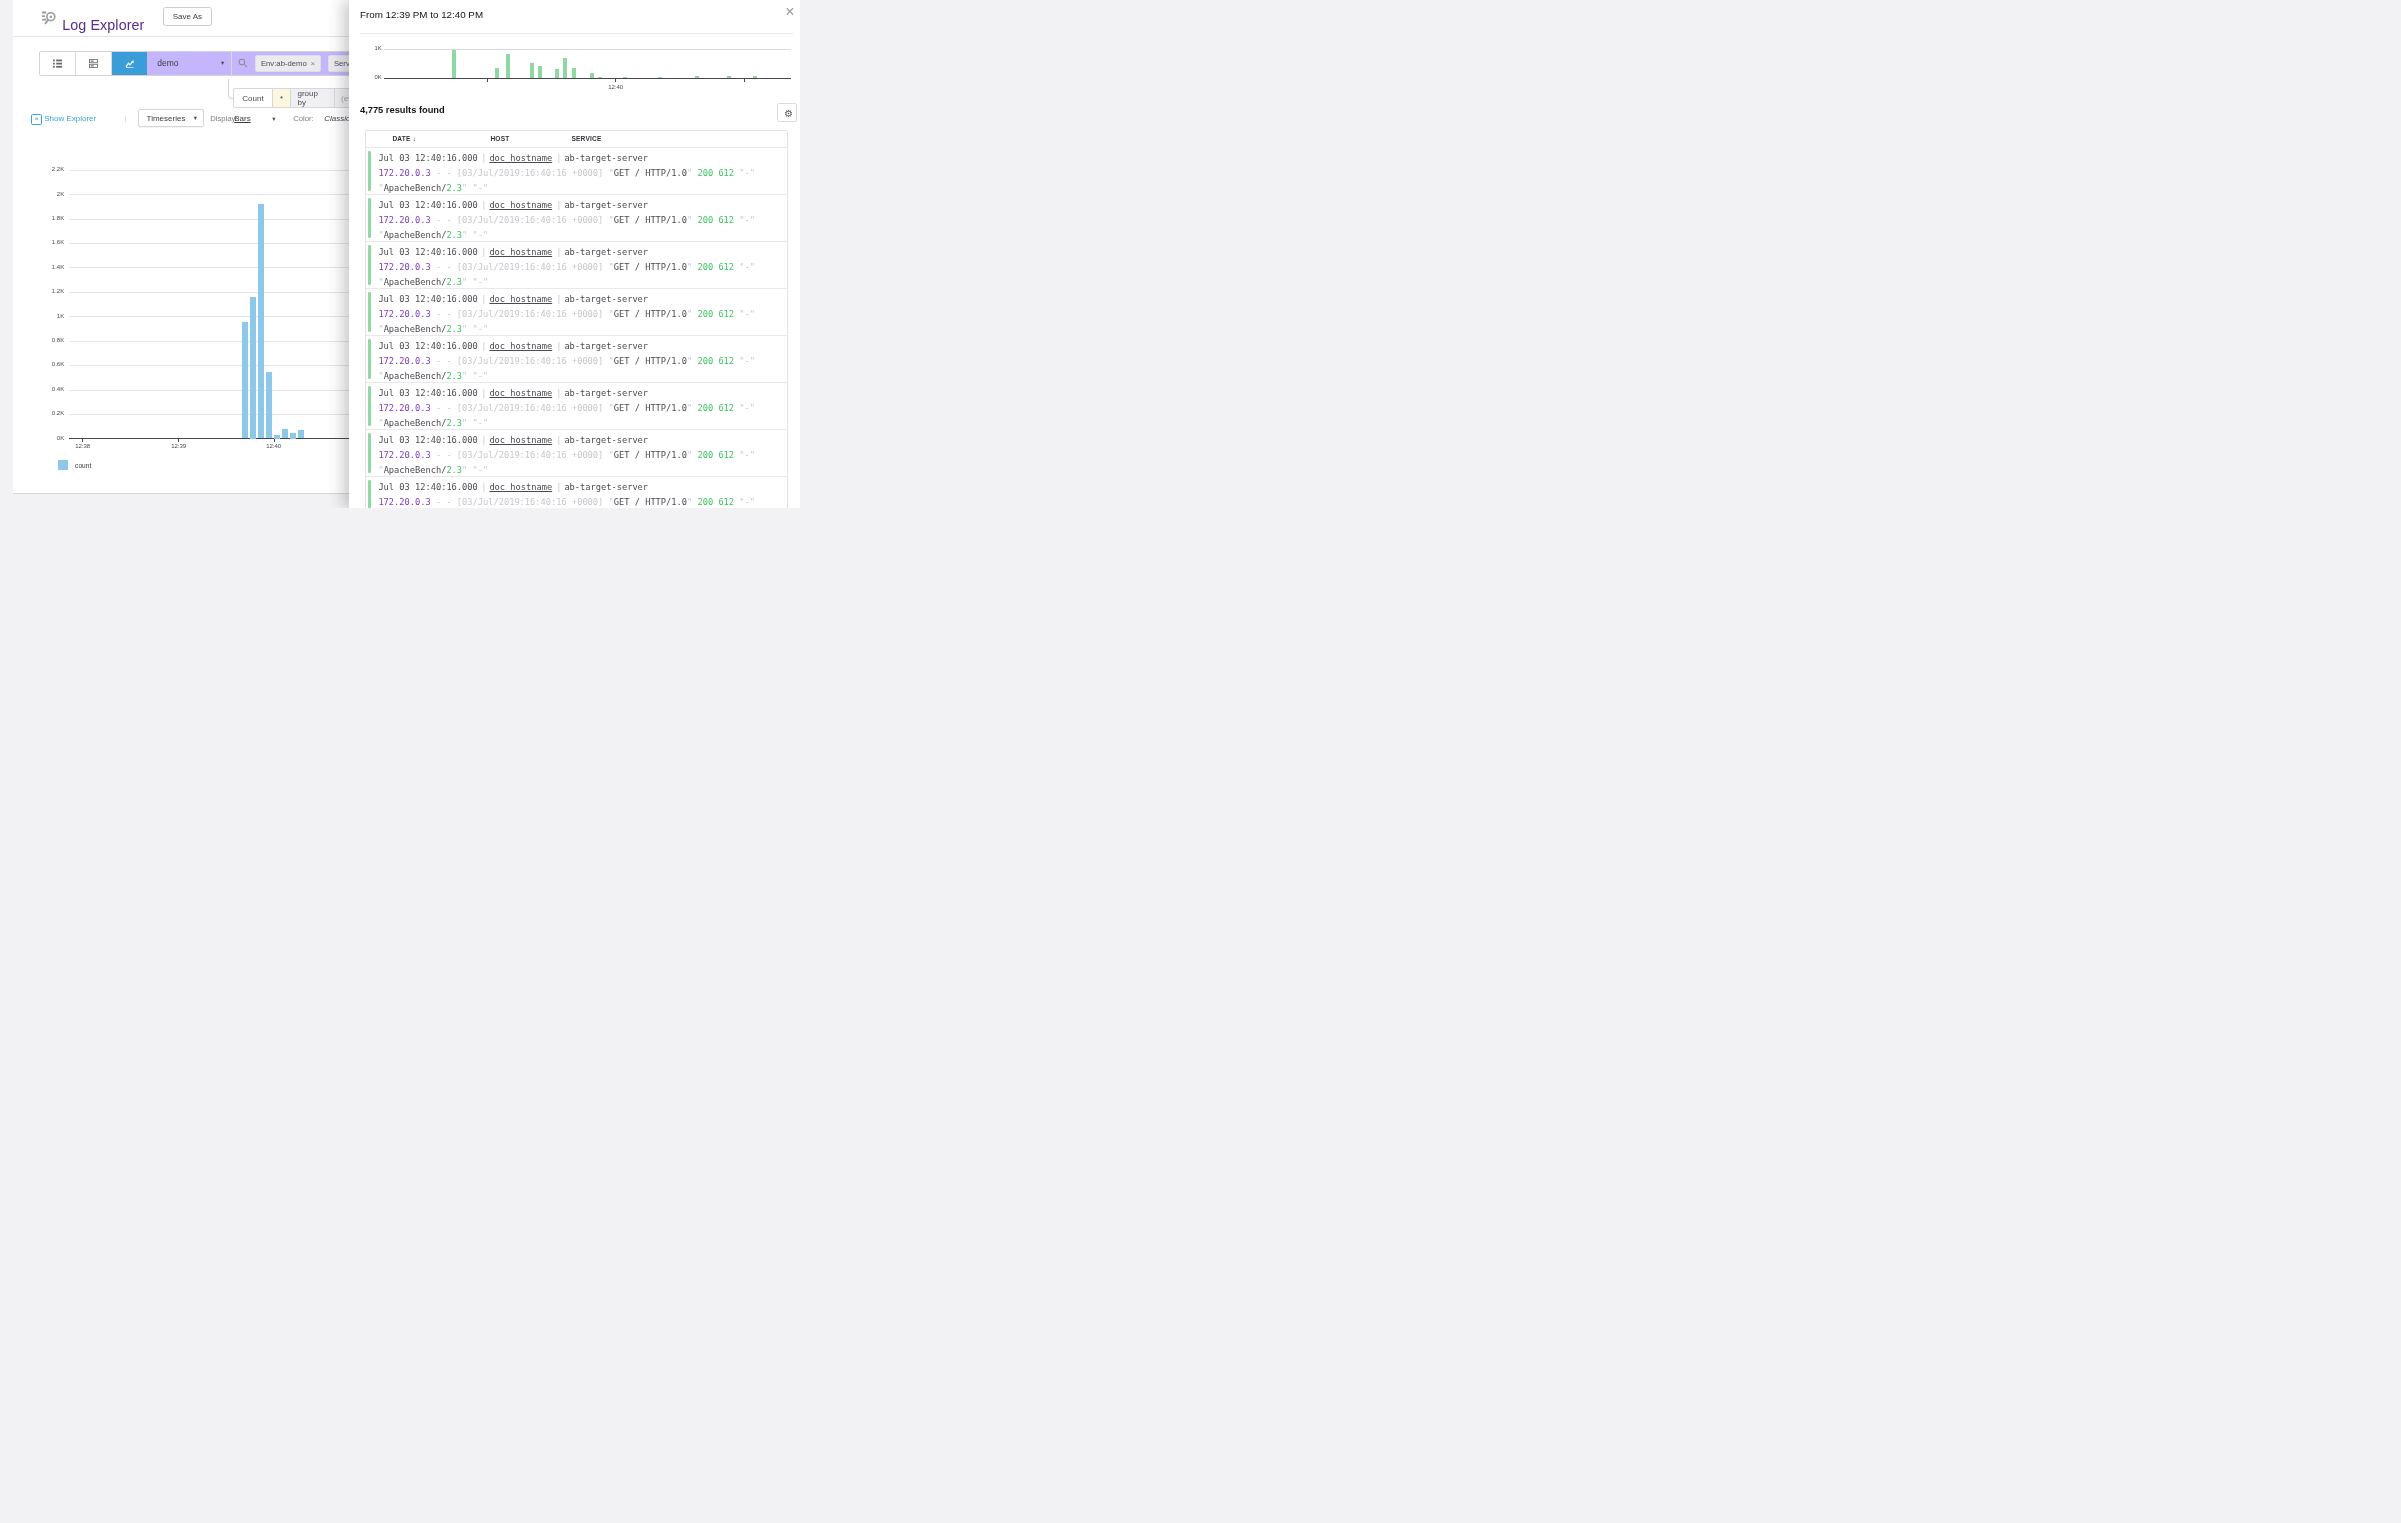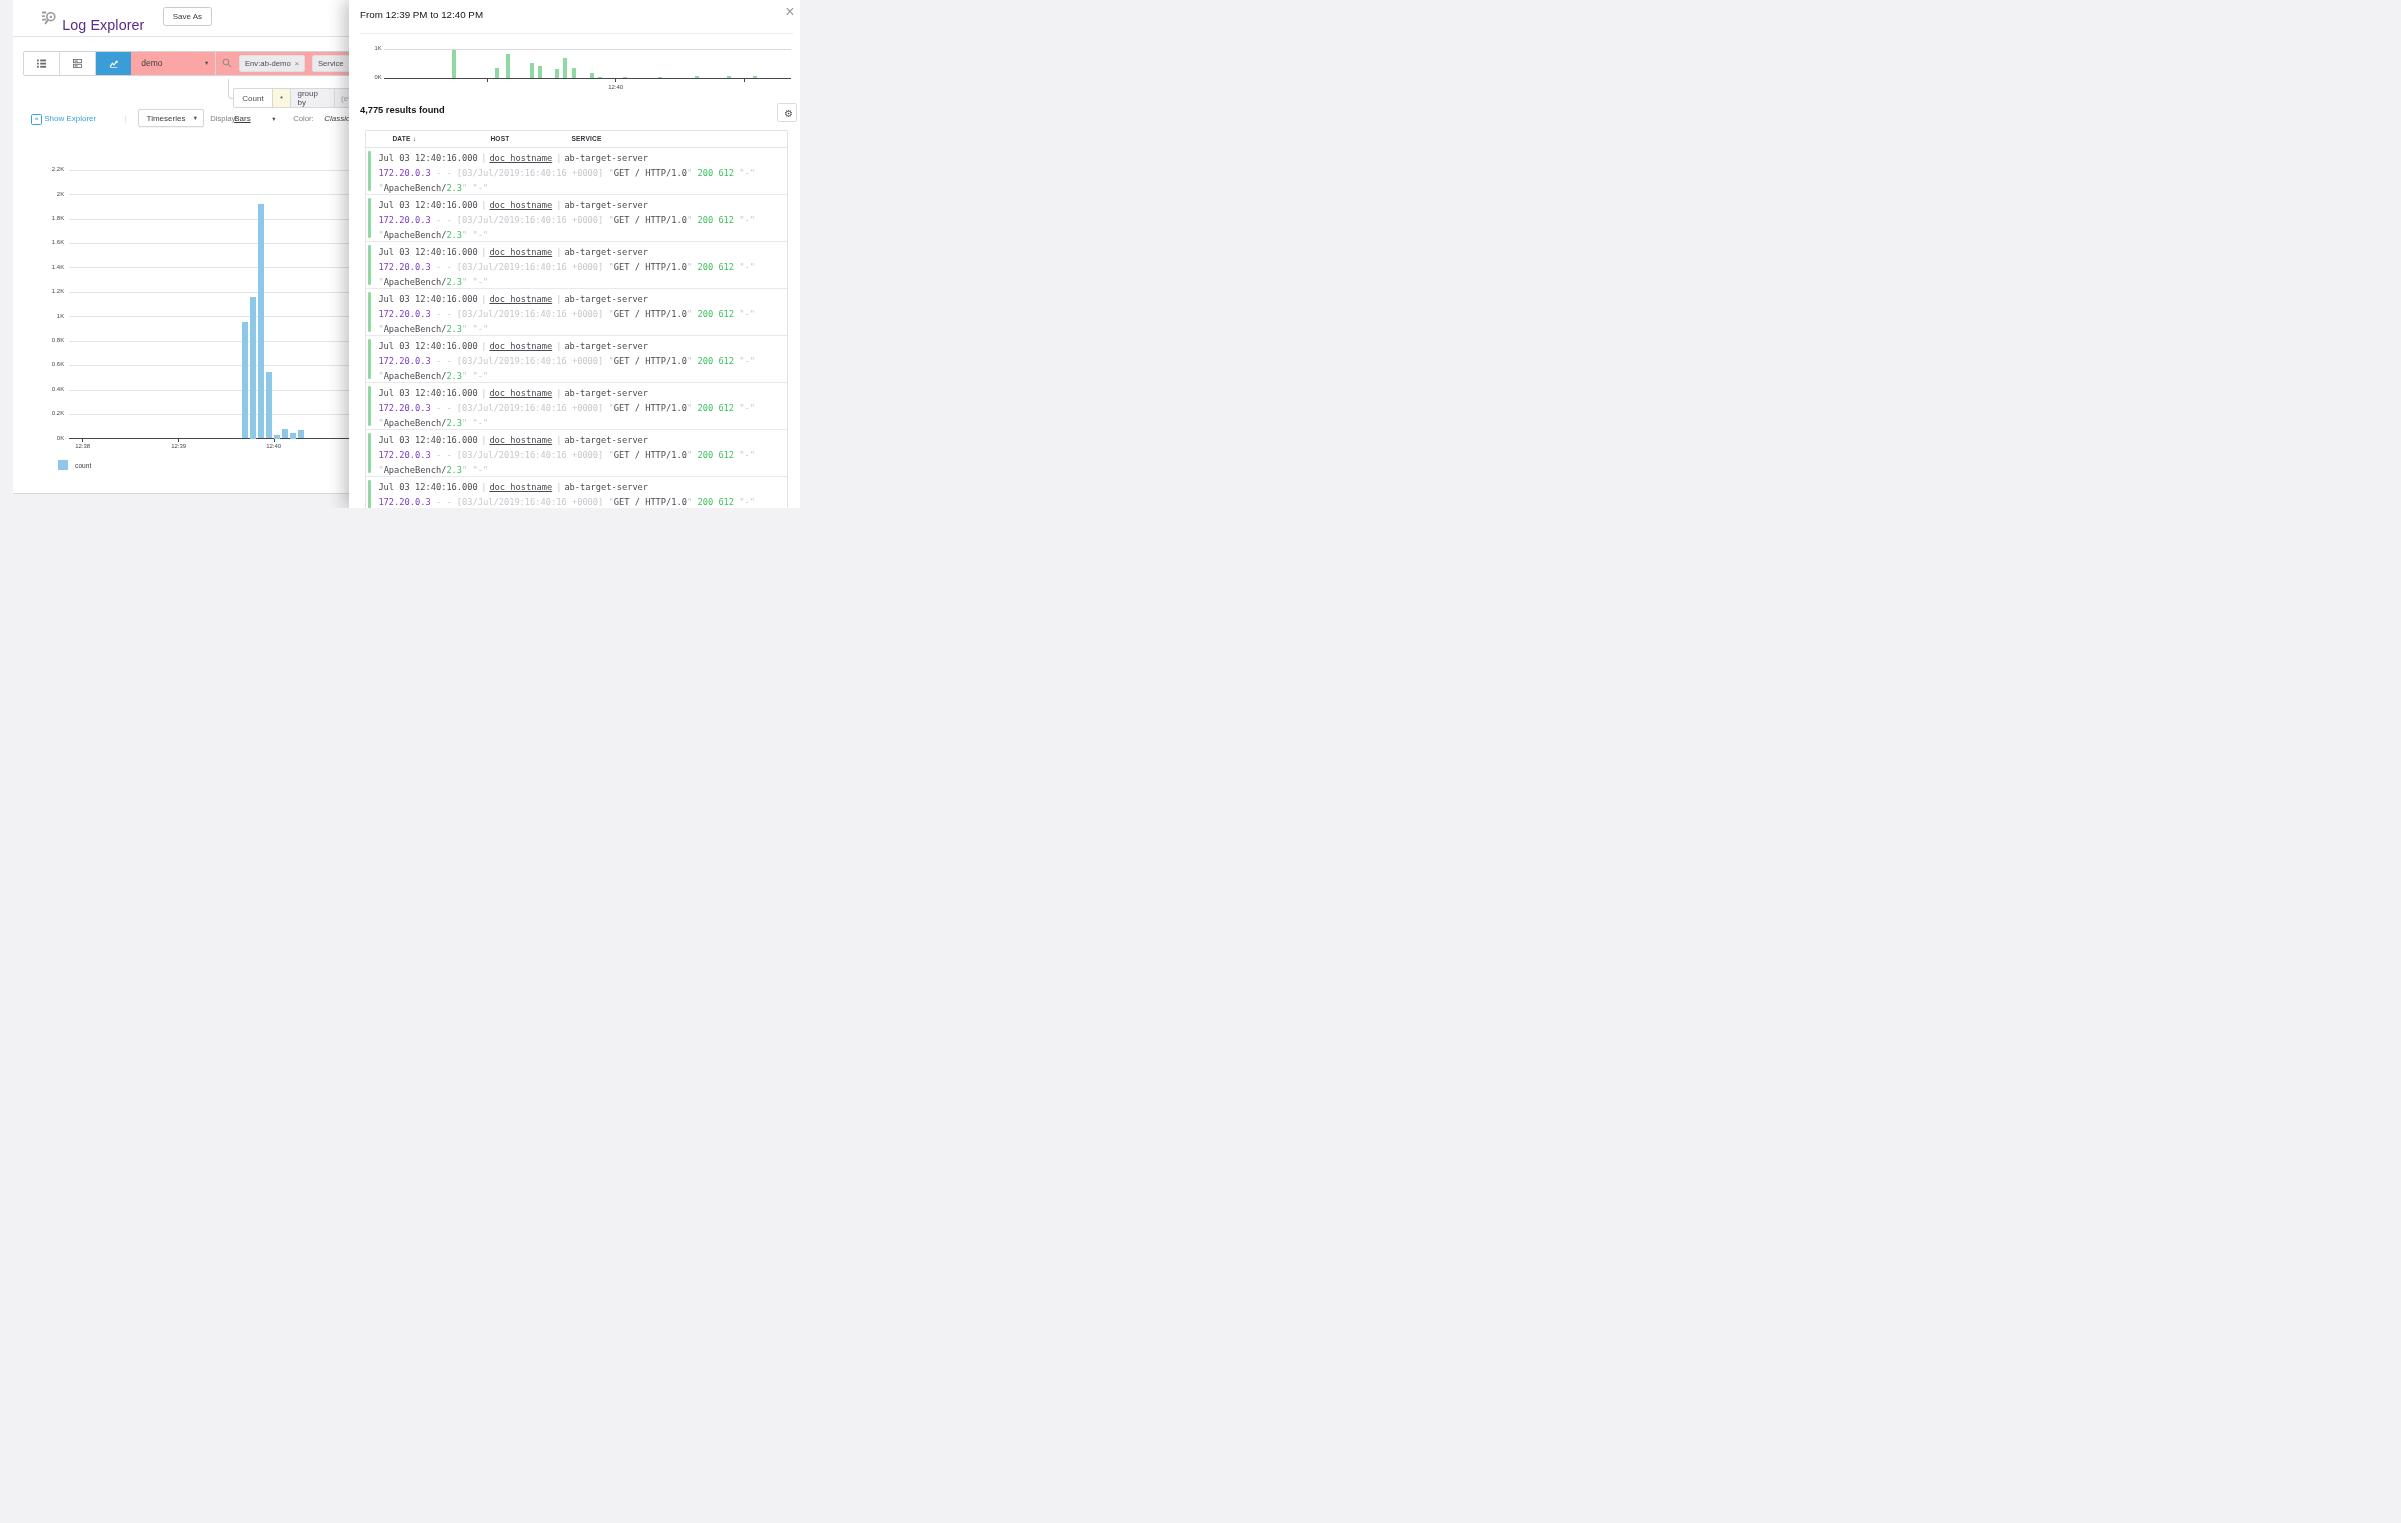--- a/index.html
+++ b/index.html
@@ -10,21 +10,21 @@
     -webkit-font-smoothing:antialiased;
   }
   
   .app-header{position:absolute;left:13.2px;top:0;width:787px;height:36px;background:#fff;border-bottom:0.5px solid #e2e2e6;}
   .logo{position:absolute;left:28.6px;top:10px;width:15px;height:15px;}
   .page-title{position:absolute;left:49px;top:7.4px;font-size:14.3px;font-weight:400;color:#5b2b8d;letter-spacing:0.1px;}
   .save-as-btn{position:absolute;left:150px;top:6.9px;height:19.6px;padding:0 8.5px;background:#fff;border:0.5px solid #c9c9cf;border-radius:2.6px;font-size:8px;color:#3c3c42;line-height:18.5px;}
   .content-panel{position:absolute;left:13.2px;top:37px;width:787px;height:456px;background:#fff;border-bottom:1.1px solid #d8d8db;}
 
   
-  .toolbar{position:absolute;left:10px;top:13.8px;height:23px;width:370px;display:flex;align-items:stretch;border:0.5px solid #d4d4d9;border-radius:2.1px;background:#fca5a5;text-align:center;}
+  .toolbar{position:absolute;left:26px;top:13.8px;height:23px;width:370px;display:flex;align-items:stretch;border:0.5px solid #d4d4d9;border-radius:2.1px;background:#c4b5fd;text-align:center;}
   .tb-btn{width:35px;display:flex;align-items:center;justify-content:center;border-right:0.5px solid #d9d9de;background:#fff;}
   .tb-btn.selected{background:#3b9dd8;border-right:none;}
   .tb-demo{width:67px;display:flex;align-items:center;justify-content:space-between;padding:0 6.9px 0 10px;border-right:0.5px solid #d9d9de;}
   .tb-demo .lbl{font-size:8.5px;color:#3c3c42;}
   .caret{font-size:6.3px;color:#4a4a52;line-height:1;}
   .tb-search{flex:1;display:flex;align-items:center;padding-left:6.3px;gap:6.3px;overflow:hidden;}
   .pill{height:15px;display:flex;align-items:center;gap:3.7px;background:#ebebee;border:0.5px solid #dedee3;border-radius:2.1px;padding:0 5.3px;font-size:7.7px;color:#4b4b52;white-space:nowrap;}
   .pill .x{color:#85858c;font-size:8px;}
 
   

